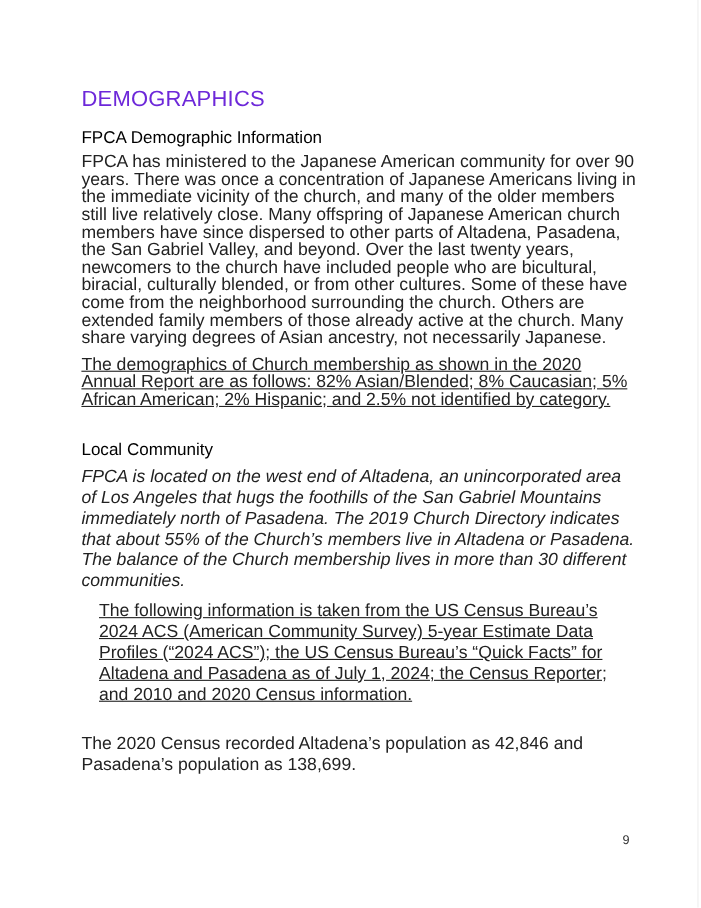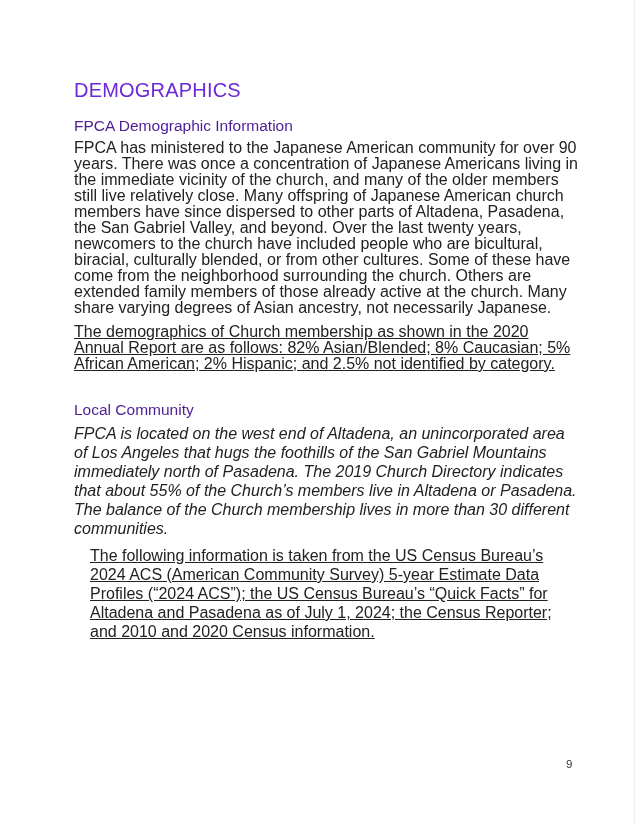--- a/index.html
+++ b/index.html
@@ -38,21 +38,21 @@
       margin: 0;
       font-weight: normal;
       font-size: 20px;
       letter-spacing: 0.2px;
       color: #6d28d9;
       line-height: 24px;
     }
     h2 {
       font-weight: normal;
       font-size: 15.5px;
-      color: #4c1d95;
+      color: #000000;
       margin: 0;
       line-height: 20px;
     }
     h2.first { margin-top: 14px; }
     h2.second { margin-top: 28px; }
     p {
       margin: 0;
       font-size: 16px;
       line-height: 16px;
       color: #222222;
@@ -80,16 +80,17 @@
   <div class="content">
     <h1>DEMOGRAPHICS</h1>
 
     <h2 class="first">FPCA Demographic Information</h2>
     <p class="p1">FPCA has ministered to the Japanese American community for over 90 years. There was once a concentration of Japanese Americans living in the immediate vicinity of the church, and many of the older members still live relatively close. Many offspring of Japanese American church members have since dispersed to other parts of Altadena, Pasadena, the San Gabriel Valley, and beyond. Over the last twenty years, newcomers to the church have included people who are bicultural, biracial, culturally blended, or from other cultures. Some of these have come from the neighborhood surrounding the church. Others are extended family members of those already active at the church. Many share varying degrees of Asian ancestry, not necessarily Japanese.</p>
     <p class="gap">The demographics of Church membership as shown in the 2020 Annual Report are as follows:  82% Asian/Blended; 8% Caucasian; 5% African American; 2% Hispanic; and 2.5% not identified by category.</p>
 
     <h2 class="second">Local Community</h2>
     <p class="loose p-first">FPCA is located on the west end of Altadena, an unincorporated area of Los Angeles that hugs the foothills of the San Gabriel Mountains immediately north of Pasadena. The 2019 Church Directory indicates that about 55% of the Church’s members live in Altadena or Pasadena. The balance of the Church membership lives in more than 30 different communities.</p>
     <p class="loose gap">The following information is taken from the US Census Bureau’s 2024 ACS (American Community Survey) 5-year Estimate Data Profiles (“2024 ACS”); the US Census Bureau’s “Quick Facts” for Altadena and Pasadena as of July 1, 2024; the Census Reporter; and 2010 and 2020 Census information.</p>
+    <p class="loose census">The 2020 Census recorded Altadena’s population as 42,846 and Pasadena’s population as 138,699.</p>
   </div>
 
   <div class="page-number">9</div>
 </div>
 
 </body></html>

